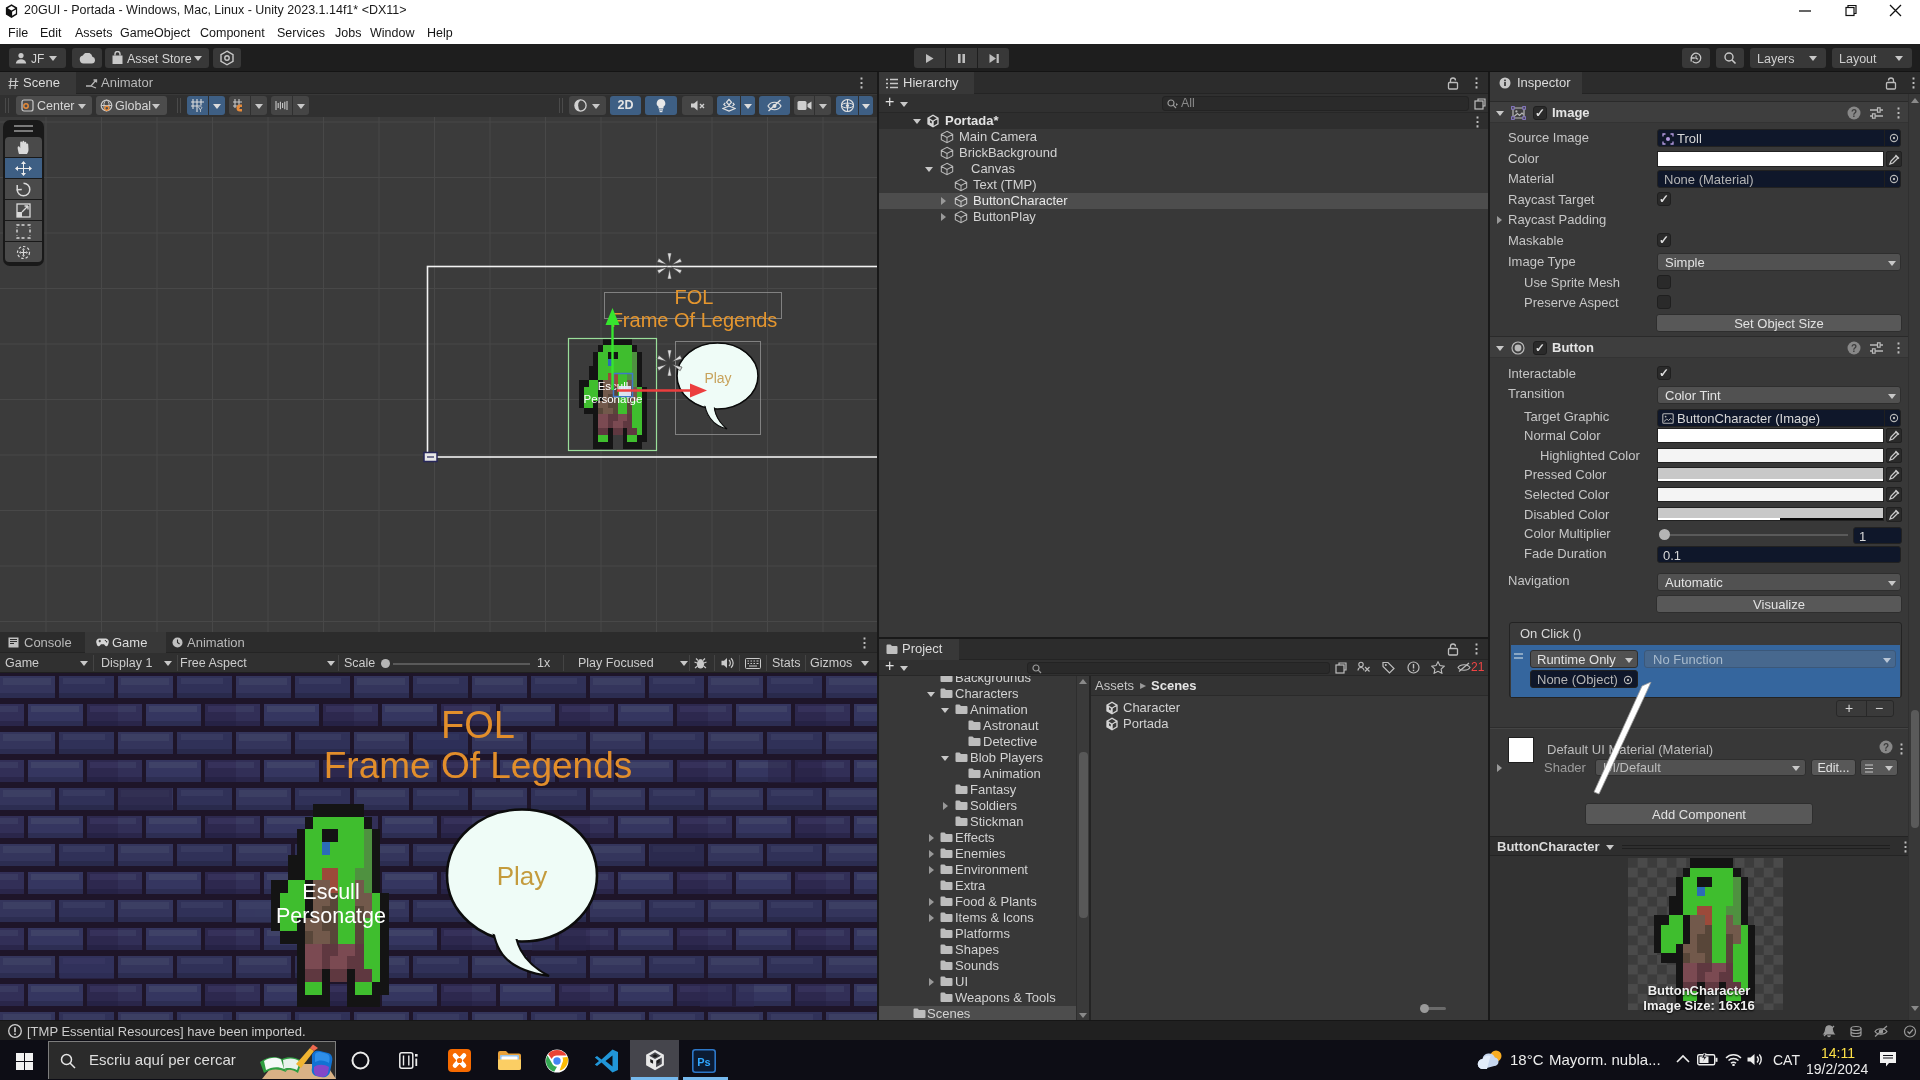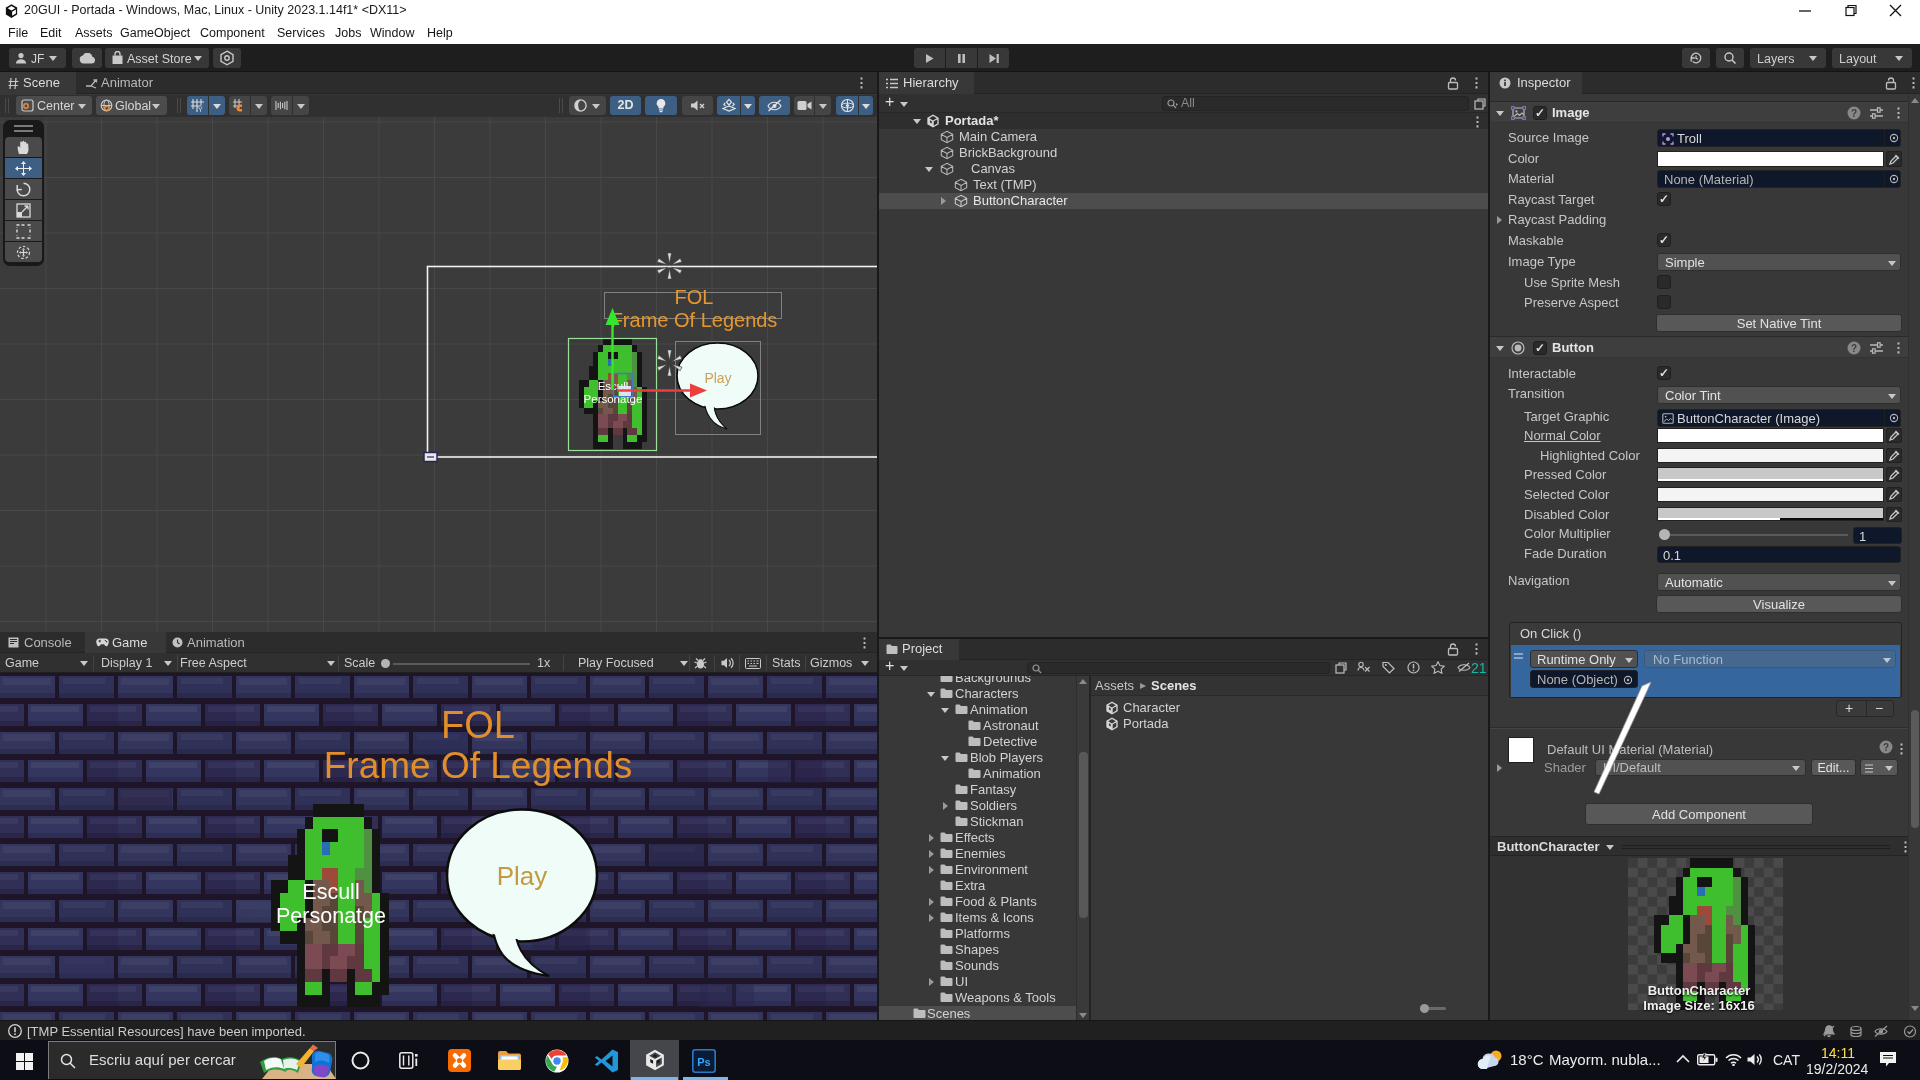--- a/index.html
+++ b/index.html
@@ -487,20 +487,27 @@
         </svg>
         <span class="abs" style="left:94px;">Text (TMP)</span>
       </div>
   <div class="trow" style="top:121px;background:#4d4d4d;">
     <div class="caretR" style="left:62px;top:4px;"></div>
     <svg class="abs" style="left:75px;top:1px" width="14" height="14" viewBox="0 0 16 16">
           <path d="M8 1.5 L14.5 5 V11 L8 14.5 L1.5 11 V5 Z M1.5 5 L8 8.5 M8 8.5 L14.5 5 M8 8.5 V14.5" fill="none" stroke="#c9c9c9" stroke-width="1.2"></path>
         </svg>
         <span class="abs" style="left:94px;color:#e8e8e8;">ButtonCharacter</span>
       </div>
+  <div class="trow" style="top:137px;">
+    <div class="caretR" style="left:62px;top:4px;"></div>
+    <svg class="abs" style="left:75px;top:1px" width="14" height="14" viewBox="0 0 16 16">
+          <path d="M8 1.5 L14.5 5 V11 L8 14.5 L1.5 11 V5 Z M1.5 5 L8 8.5 M8 8.5 L14.5 5 M8 8.5 V14.5" fill="none" stroke="#b9b9b9" stroke-width="1.2"></path>
+        </svg>
+        <span class="abs" style="left:94px;">ButtonPlay</span>
+      </div>
 </div>
 
 <div class="abs" style="left:877px;top:637px;width:613px;height:383px;background:#383838;border-left:2px solid #191919;border-right:2px solid #191919;border-top:2px solid #191919;">
   <div class="abs" style="left:0;top:0;width:609px;height:21px;background:#2c2c2c;border-bottom:1px solid #242424;">
     <div class="tab tabact" style="left:0;width:80px;height:21px;"></div>
     <svg class="abs" style="left:7px;top:5px" width="12" height="11" viewBox="0 0 12 11">
           <path d="M0.5 1.5 a1 1 0 0 1 1-1 H4.5 L6 2 H10.5 a1 1 0 0 1 1 1 V9 a1 1 0 0 1 -1 1 H1.5 a1 1 0 0 1 -1-1 Z" fill="#c0c0c0"></path>
         </svg>
     <span class="abs" style="left:23px;top:2px;color:#dcdcdc;font-size:13px;">Project</span>
     <svg class="abs" style="left:568px;top:4px" width="12" height="13" viewBox="0 0 12 13">
@@ -535,21 +542,21 @@
           <rect x="5.8" y="3" width="1.4" height="4.5" fill="#bdbdbd"></rect>
           <rect x="5.8" y="8.7" width="1.4" height="1.5" fill="#bdbdbd"></rect>
         </svg>
     <svg class="abs" style="left:552px;top:1px" width="14" height="13" viewBox="0 0 14 13">
           <path d="M7 0.8 L8.9 4.6 L13.2 5.2 L10.1 8.1 L10.9 12.3 L7 10.3 L3.1 12.3 L3.9 8.1 L0.8 5.2 L5.1 4.6 Z" fill="none" stroke="#bdbdbd" stroke-width="1.1"></path>
         </svg>
     <svg class="abs" style="left:578px;top:2px" width="14" height="11" viewBox="0 0 14 11">
           <path d="M1 5.5 a6.5 4.5 0 0 1 12 0 a6.5 4.5 0 0 1 -12 0 Z" fill="none" stroke="#bdbdbd" stroke-width="1.1"></path>
           <line x1="2" y1="9.5" x2="12" y2="1" stroke="#bdbdbd" stroke-width="1.2"></line>
         </svg>
-    <span class="abs" style="left:592px;top:0px;color:#14b8a6;font-size:14px;">21</span>
+    <span class="abs" style="left:592px;top:0px;color:#ef4444;font-size:12px;">21</span>
   </div>
 
   <div class="abs" style="left:0;top:37px;width:197px;height:346px;overflow:hidden;">
 <div class="trow" style="top:-6px;">
           <svg class="abs" style="left:61px;top:2px" width="13" height="11" viewBox="0 0 13 11">
             <path d="M0.5 1.5 a1 1 0 0 1 1-1 H4.5 L6 2 H11.5 a1 1 0 0 1 1 1 V9 a1 1 0 0 1 -1 1 H1.5 a1 1 0 0 1 -1-1 Z" fill="#bdbdbd"></path>
           </svg>
           <span class="abs" style="left:76px;">Backgrounds</span>
         </div>
 <div class="trow" style="top:10px;">
@@ -807,21 +814,21 @@
       <span class="ck" style="left:169px;top:161px;">✓</span>
   <div class="lbl abs" style="left:18px;top:181px;">Image Type</div>
   <div class="dd" style="left:167px;top:181px;width:244px;height:18px;">
         <span style="position:absolute;left:7px;top:1px;">Simple</span>
         <div class="caret" style="left:230px;top:7px;"></div>
       </div>
   <div class="lbl abs" style="left:34px;top:202px;">Use Sprite Mesh</div>
   <div class="cb" style="left:167px;top:203px;"></div>
   <div class="lbl abs" style="left:34px;top:222px;">Preserve Aspect</div>
   <div class="cb" style="left:167px;top:223px;"></div>
-  <div class="btn" style="left:166px;top:242px;width:246px;height:18px;line-height:17px;">Set Native Tint</div>
+  <div class="btn" style="left:166px;top:242px;width:246px;height:18px;line-height:17px;">Set Object Size</div>
 
   <div class="abs" style="left:0;top:264px;width:418px;height:22px;background:#3e3e3e;border-top:1px solid #2a2a2a;border-bottom:1px solid #333;">
     <div class="caret" style="left:6px;top:9px;"></div>
     <svg class="abs" style="left:21px;top:4px" width="14" height="14" viewBox="0 0 14 14">
           <circle cx="7" cy="7" r="6" fill="none" stroke="#b9b9b9" stroke-width="1.2"></circle>
           <circle cx="7" cy="7" r="3.4" fill="#b9b9b9"></circle>
         </svg>
     <div class="cb" style="left:43px;top:4px;"></div>
         <span class="ck" style="left:45px;top:4px;">✓</span>
     <span class="abs" style="left:62px;top:3px;color:#e4e4e4;font-size:13px;font-weight:bold;">Button</span>
@@ -851,21 +858,21 @@
           <circle cx="3.6" cy="3.6" r="0.9" fill="#b5b5b5"></circle>
           <path d="M2 8.5 L4.8 6 L6.4 7.6 L8.6 5.4 L10 6.8" fill="none" stroke="#b5b5b5" stroke-width="1"></path>
         </svg>
     <span style="position:absolute;left:19px;top:1px;">ButtonCharacter (Image)</span>
     <div class="abs" style="left:226px;top:0;width:18px;height:16px;border-left:1px solid #1f1f1f;"></div>
     <svg class="abs" style="left:231px;top:3px" width="10" height="10" viewBox="0 0 10 10">
           <circle cx="5" cy="5" r="3.6" fill="none" stroke="#b5b5b5" stroke-width="1.1"></circle>
           <circle cx="5" cy="5" r="1.2" fill="#b5b5b5"></circle>
         </svg>
   </div>
-  <div class="lbl abs" style="left:34px;top:355px;text-decoration:underline;">Normal Color</div>
+  <div class="lbl abs" style="left:34px;top:355px;">Normal Color</div>
   <div class="abs" style="left:167px;top:356px;width:227px;height:15px;background:#fff;border:1px solid #212121;"></div>
   <div class="abs" style="left:396px;top:356px;width:16px;height:15px;background:#2a2a2a;border:1px solid #212121;border-radius:2px;"></div>
   <svg class="abs" style="left:399px;top:358px" width="11" height="11" viewBox="0 0 11 11">
         <path d="M1 10 L2 7 L7 2 L9 4 L4 9 Z M6.5 1 L10 4.5" stroke="#c9c9c9" stroke-width="1.3" fill="none"></path>
       </svg>
   <div class="lbl abs" style="left:34px;top:375px;margin-left:16px;">Highlighted Color</div>
   <div class="abs" style="left:167px;top:376px;width:227px;height:15px;background:#f4f4f4;border:1px solid #212121;"></div>
   <div class="abs" style="left:396px;top:376px;width:16px;height:15px;background:#2a2a2a;border:1px solid #212121;border-radius:2px;"></div>
   <svg class="abs" style="left:399px;top:378px" width="11" height="11" viewBox="0 0 11 11">
         <path d="M1 10 L2 7 L7 2 L9 4 L4 9 Z M6.5 1 L10 4.5" stroke="#c9c9c9" stroke-width="1.3" fill="none"></path>

